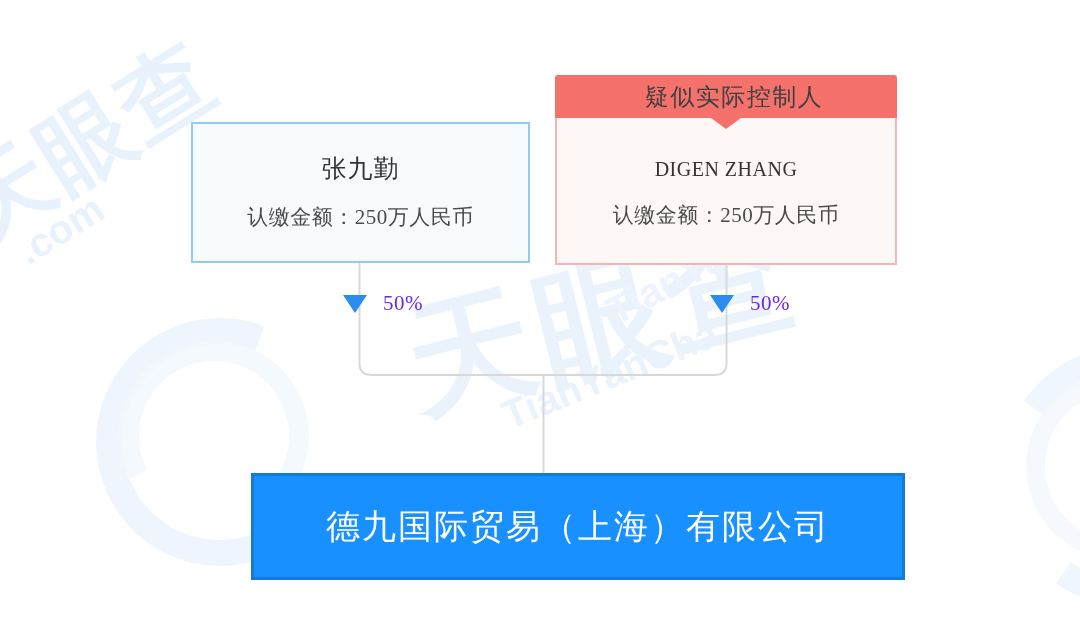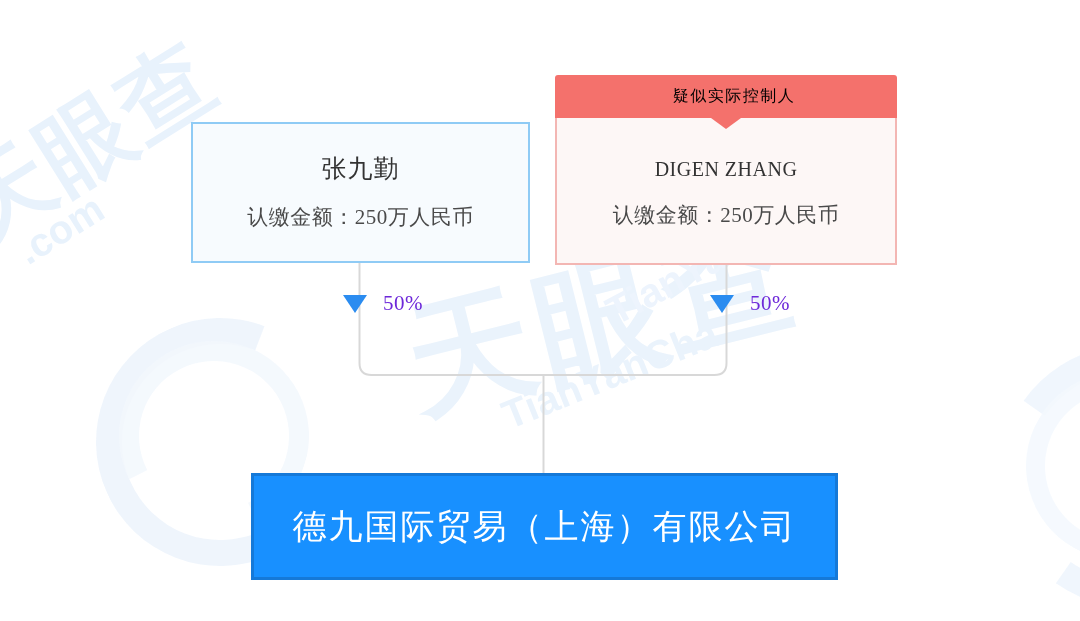--- a/index.html
+++ b/index.html
@@ -190,22 +190,22 @@
   #node-right .flag {
     position: relative;
     height: 43px;
     background: #f4716c;
     border-radius: 3px 3px 0 0;
     display: flex;
     align-items: center;
     justify-content: center;
   }
   #node-right .flag-text {
-    color: #000000;
-    font-size: 16px;
+    color: #404040;
+    font-size: 24px;
     letter-spacing: 1.5px;
     margin-left: 16px;
   }
   #node-right .flag-notch {
     position: absolute;
     left: 50%;
     bottom: -11px;
     margin-left: -15px;
     width: 0;
     height: 0;
@@ -228,21 +228,21 @@
   }
   #node-right .node-name {
     font-size: 20px;
     letter-spacing: 0.5px;
   }
 
   
   #node-company {
     left: 251px;
     top: 473px;
-    width: 587px;
+    width: 654px;
     height: 107px;
     background: #1890ff;
     border: 3px solid #1579d8;
     display: flex;
     align-items: center;
     justify-content: center;
     text-align: center;
   }
   #node-company .company-name {
     color: #ffffff;

